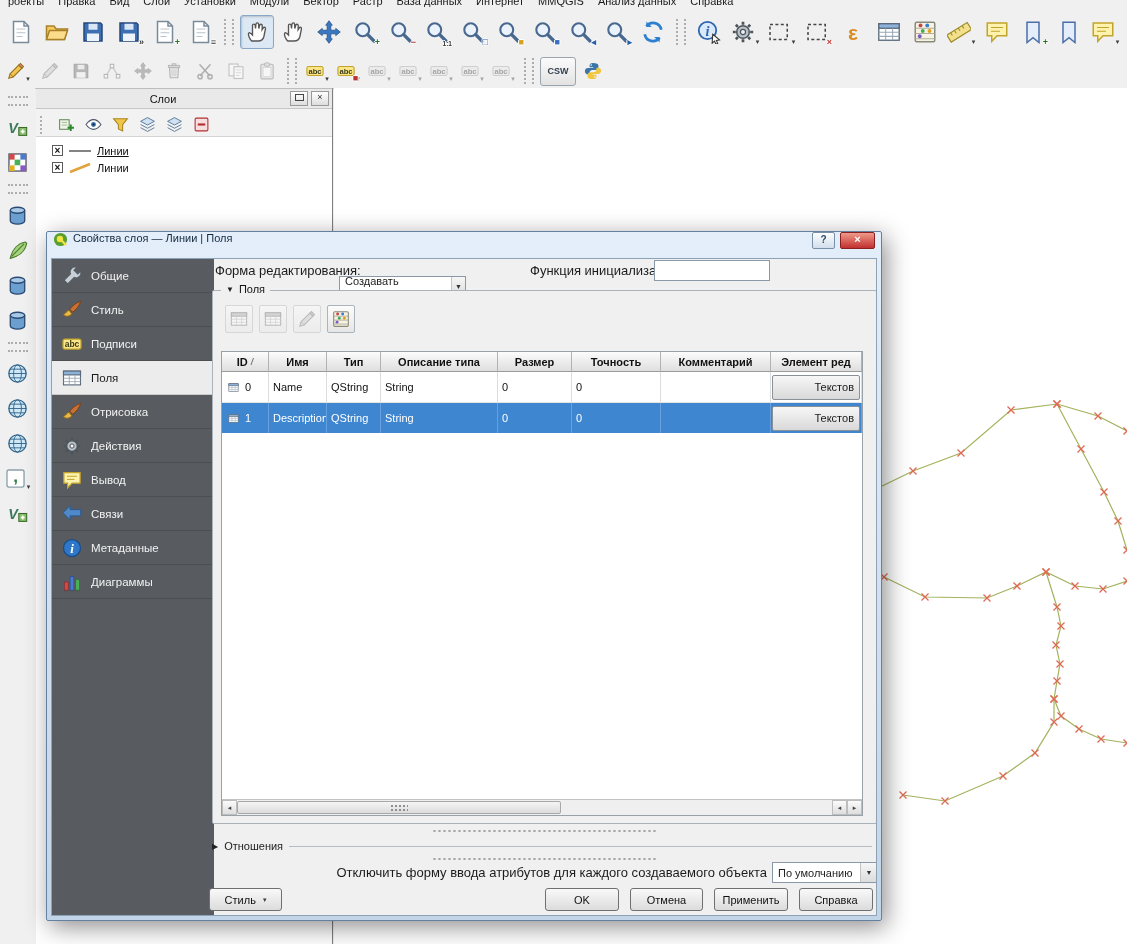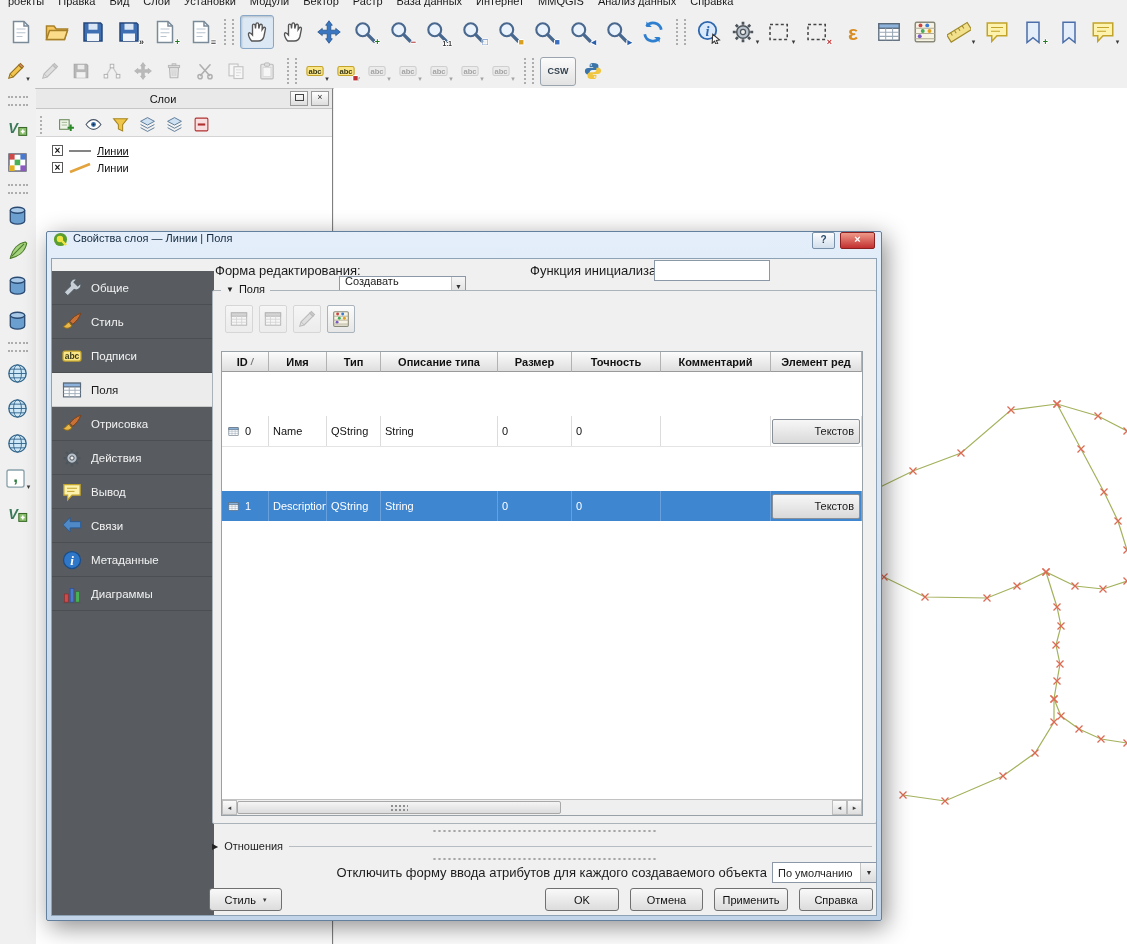--- a/index.html
+++ b/index.html
@@ -68,21 +68,21 @@
     font-size:11px;color:#13293f;}
   .dlg-title .ic{width:15px;height:15px;}
   .dlg-title-text{flex:1;white-space:nowrap;overflow:hidden;}
   .tb-help{width:21px;height:15px;border:1px solid #7890a8;border-radius:2px;background:linear-gradient(#fdfdfd,#d2dfec);
     text-align:center;font-size:10px;font-weight:bold;line-height:13px;color:#2a4a6a;}
   .tb-close{width:33px;height:15px;border:1px solid #8a2020;border-radius:2px;background:linear-gradient(#ef9a8a,#c23030);
     text-align:center;font-size:11px;font-weight:bold;line-height:13px;color:#fff;}
   .dlg-body{position:absolute;left:4px;right:4px;top:26px;bottom:4px;background:#f0f0f0;
     border:1px solid #8ea2b6;overflow:hidden;}
 
-  .dlg-sidebar{position:absolute;left:0;top:12px;bottom:0;width:162px;background:#585c60;overflow:hidden;}
+  .dlg-sidebar{position:absolute;left:0;top:0;bottom:0;width:162px;background:#585c60;overflow:hidden;}
   .sbitem{height:33px;display:flex;align-items:center;gap:9px;padding-left:10px;color:#f2f2f2;font-size:11.5px;
     border-bottom:1px solid rgba(0,0,0,.14);}
   .sbitem .ic{width:20px;height:20px;}
   .sbitem.selected{background:#ececec;color:#1a1a1a;}
 
   .lbl{font-size:13px;color:#1c1c1c;}
   .combo{position:absolute;height:21px;border:1px solid #8a98a8;background:#fff;display:flex;align-items:center;
     font-size:11px;padding-left:5px;box-sizing:border-box;}
   .combo-arrow{margin-left:auto;width:16px;align-self:stretch;display:flex;align-items:center;justify-content:center;
     font-size:7px;color:#333;border-left:1px solid #c4c4c4;background:linear-gradient(#f6f6f6,#dcdcdc);}
@@ -98,21 +98,21 @@
   .group-title{position:absolute;top:-8px;left:8px;background:#f0f0f0;padding:0 5px;font-size:11px;
     display:flex;align-items:center;gap:5px;color:#111;}
   .tri{font-size:8px;color:#222;}
   .fgb-toolbar{position:absolute;left:12px;top:14px;display:flex;gap:6px;}
   .fgb-toolbar .tbtn{width:26px;height:26px;border:1px solid #aab4bc;border-radius:2px;
     background:linear-gradient(#fcfcfc,#e6e6e6);}
   .fgb-toolbar .ic{width:18px;height:18px;}
 
   .twrap{position:absolute;left:8px;top:60px;width:642px;height:465px;border:1px solid #98a0a8;background:#fff;
     display:flex;flex-direction:column;box-sizing:border-box;}
-  .ftable{flex:1;display:flex;flex-direction:column;overflow:hidden;gap:44px;}
+  .ftable{flex:1;display:flex;flex-direction:column;overflow:hidden;}
   .trow{display:flex;height:30px;flex:0 0 auto;}
   .trow.thead{height:20px;}
   .tcell{box-sizing:border-box;border-right:1px solid #dcdcdc;font-size:11px;display:flex;align-items:center;
     padding:0 4px;overflow:hidden;white-space:nowrap;color:#111;flex:0 0 auto;}
   .thead .tcell{background:linear-gradient(#fcfcfc,#dedede);border-right:1px solid #b2b2b2;
     border-bottom:1px solid #9a9a9a;font-weight:bold;justify-content:center;}
   .sort{margin-left:3px;color:#777;font-size:9px;font-style:italic;}
   .trow.r-plain{border-bottom:1px solid #e4e4e4;}
   .trow.sel{background:#3f86d1;}
   .trow.sel .tcell{color:#fff;border-right-color:#68a0de;}

